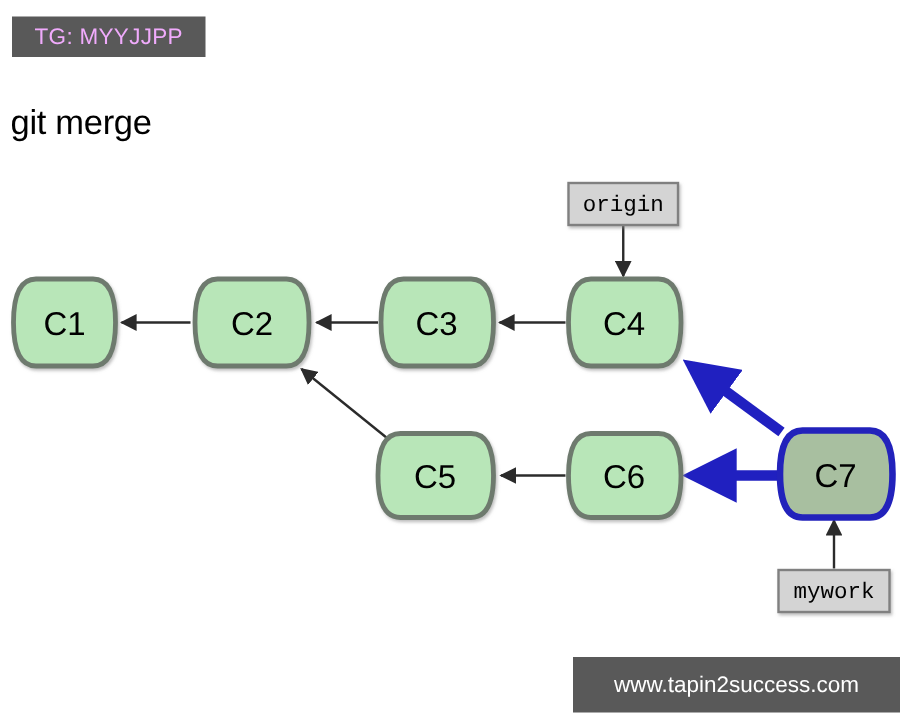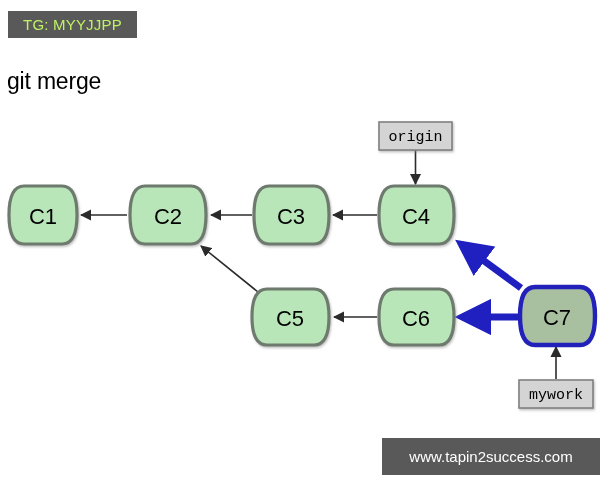--- a/index.html
+++ b/index.html
@@ -17,21 +17,21 @@
   }
 
   
   #tag-badge {
     position: absolute;
     left: 8px;
     top: 11px;
     width: 129px;
     height: 27px;
     background: #595959;
-    color: #bef264;
+    color: #f0abfc;
     font-family: "Liberation Sans", sans-serif;
     font-size: 15px;
     line-height: 27px;
     text-align: center;
     letter-spacing: 0.2px;
     white-space: nowrap;
   }
 
   
   #page-title {

